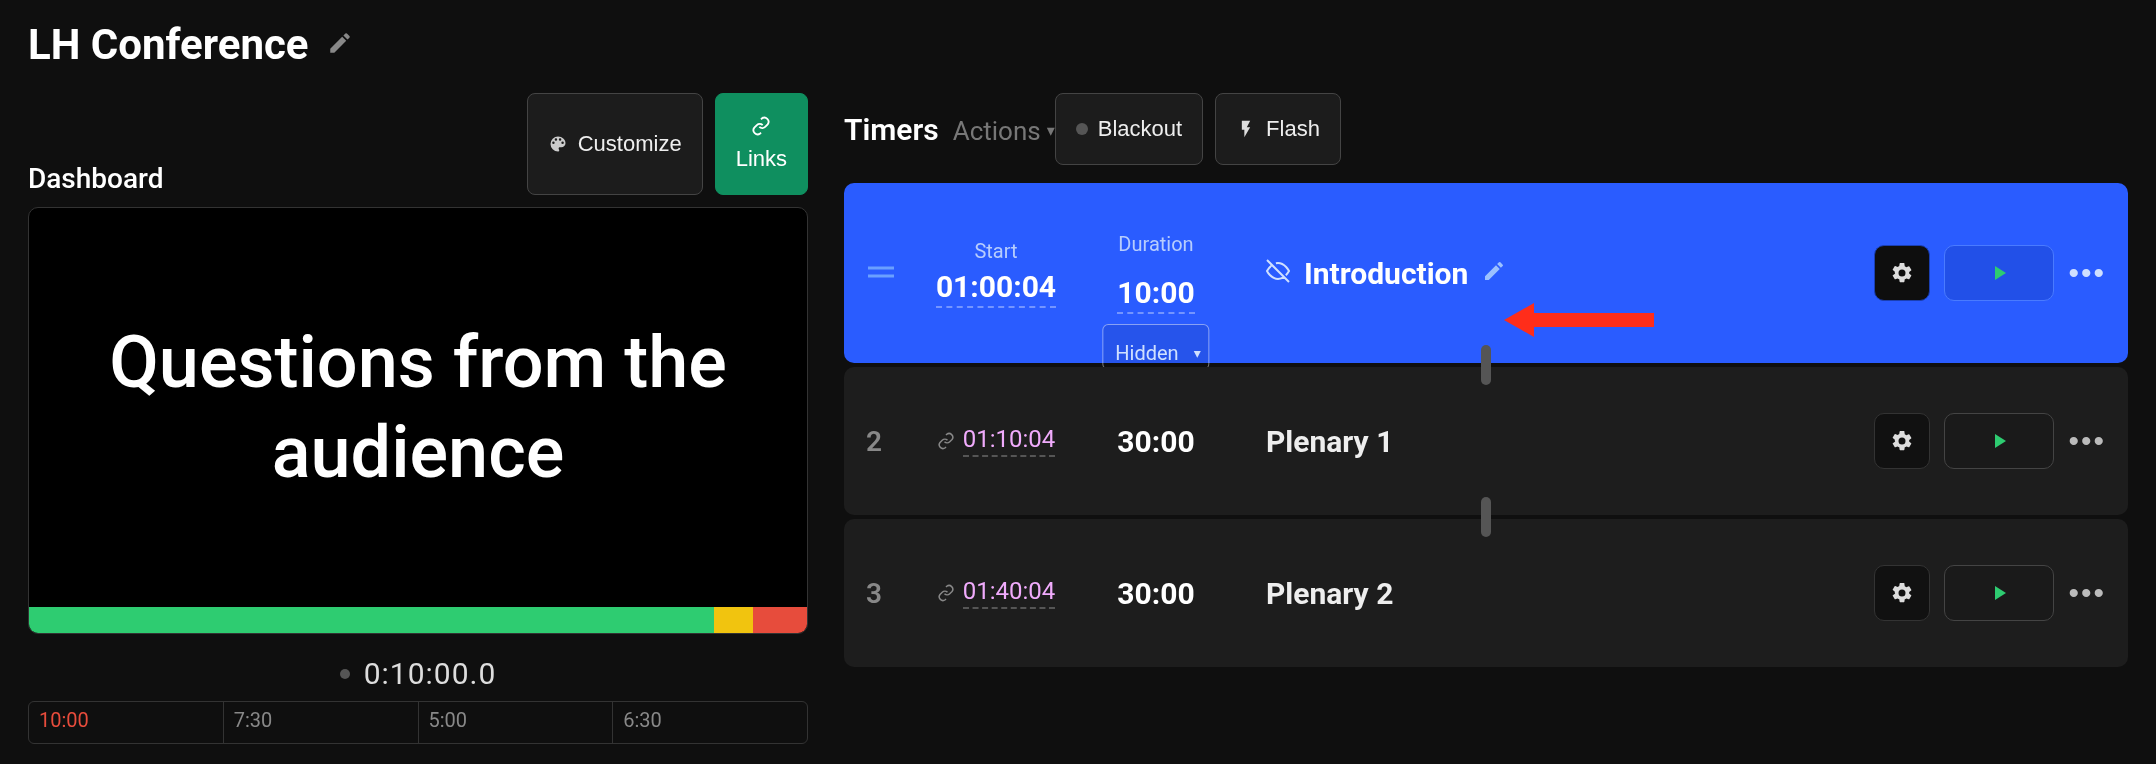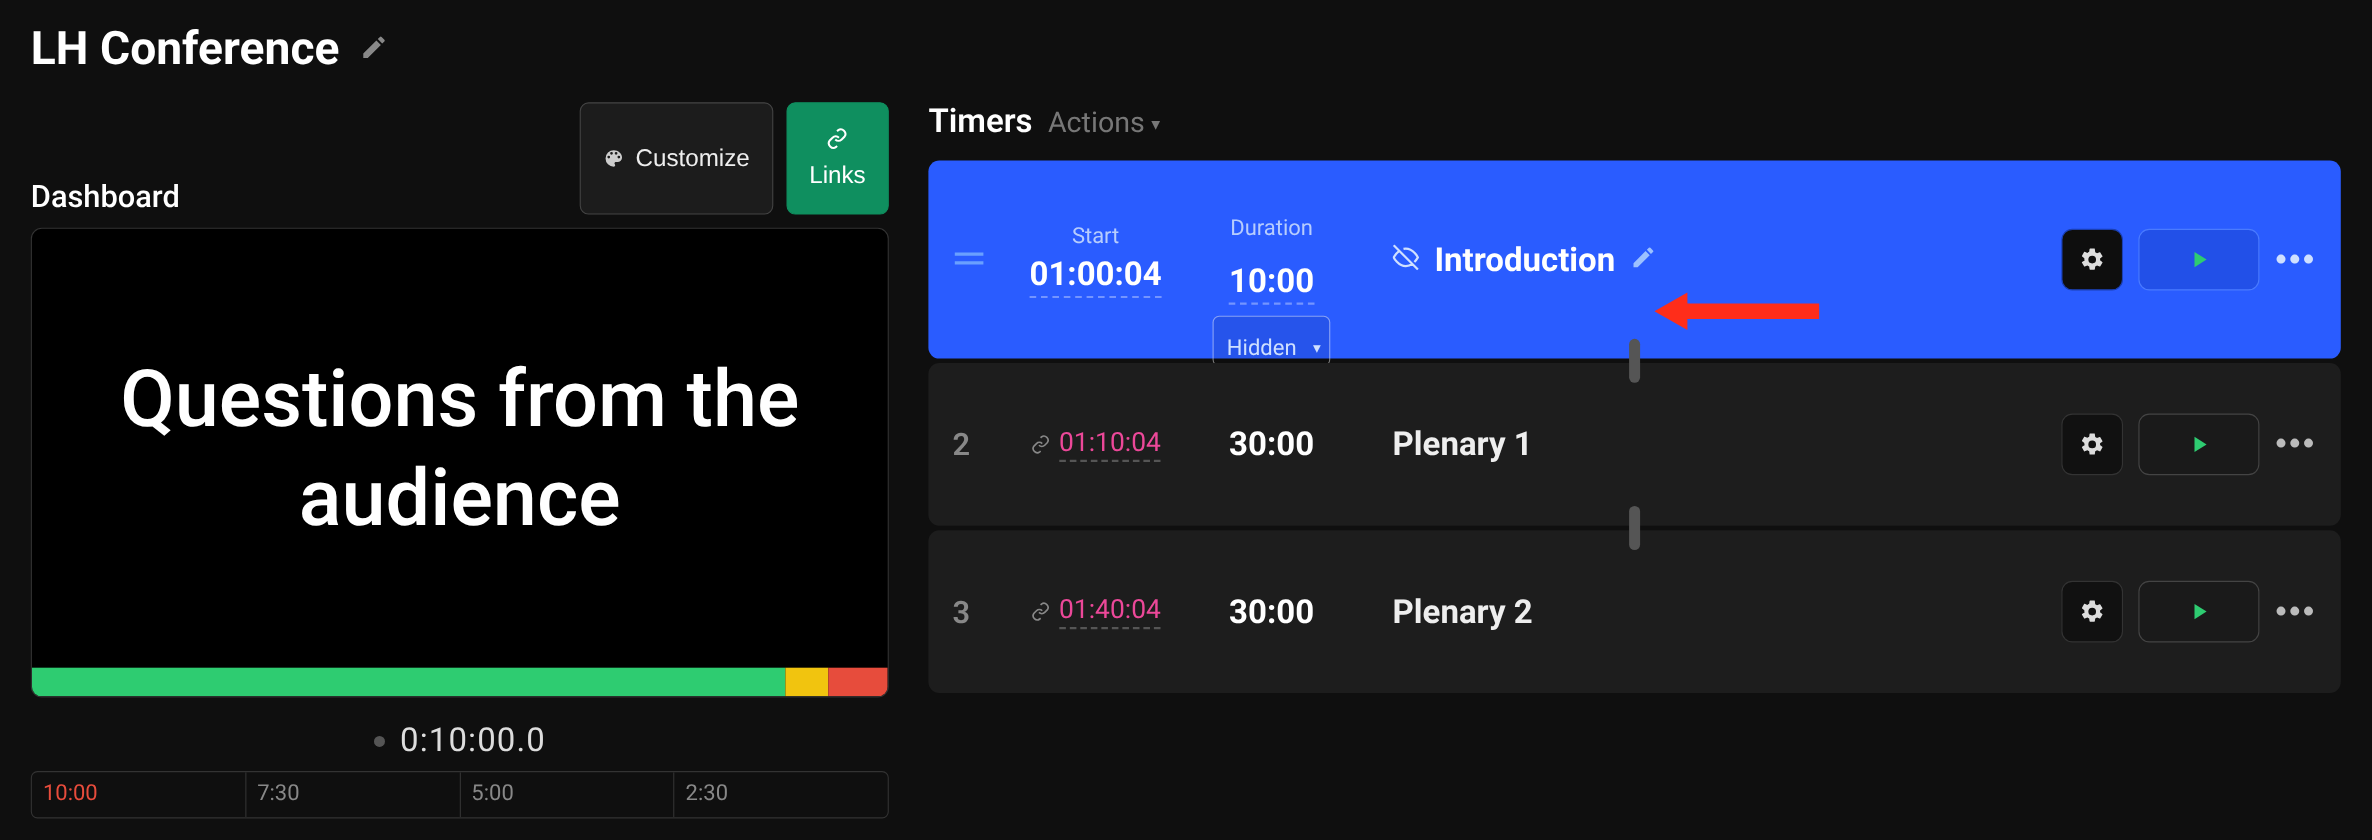--- a/index.html
+++ b/index.html
@@ -96,21 +96,21 @@
     white-space:nowrap;
   }
   .hidden-pill .dd-caret { position:absolute; right:8px; font-size:14px; color:#cfe0ff; }
 
   .row-title { flex:1; display:flex; align-items:center; gap:14px; margin-left: 30px; }
   .row-title .eye svg, .row-title .pencil svg { width:24px; height:24px; }
   .row-title .name { font-size:30px; font-weight:700; }
   .row-title .pencil svg { fill:#9cc1ff; }
   .row-title.inactive .name { color:#eee; }
 
-  .linked { display:flex; align-items:center; gap:8px; font-size:24px; color:#ec4899; }
+  .linked { display:flex; align-items:center; gap:8px; font-size:24px; color:#f0abfc; }
   .linked svg { width:18px; height:18px; stroke:#888; }
 
   .row-actions { display:flex; align-items:center; gap:14px; }
   .icon-btn {
     width:56px; height:56px; border-radius:10px; background:#111;
     border:1px solid #333; display:flex; align-items:center; justify-content:center;
     cursor:pointer;
   }
   .icon-btn svg { width:24px; height:24px; }
   .play-btn {
@@ -177,33 +177,45 @@
 
       <div class="timecode-row">
         <span class="dot"></span>
         <span class="timecode">0:10:00.0</span>
       </div>
 
       <div class="ruler">
         <div class="ruler-cell">10:00</div>
         <div class="ruler-cell">7:30</div>
         <div class="ruler-cell">5:00</div>
-        <div class="ruler-cell">2:30</div>
+        <div class="ruler-cell">6:30</div>
       </div>
     </div>
 
     <div class="right">
       <div class="right-header">
         <div class="right-header-left">
           <h2>Timers</h2>
           <span class="actions-dd">
             <span>Actions</span>
             <span class="caret">▾</span>
           </span>
         </div>
+        <div class="right-header-buttons">
+          <button class="btn">
+            <span class="status-dot"></span>
+            <span>Blackout</span>
+          </button>
+          <button class="btn">
+            <svg viewBox="0 0 24 24" fill="#ddd">
+                <path d="M7 2v11h3v9l7-12h-4l4-8z"></path>
+              </svg>
+            <span>Flash</span>
+          </button>
+        </div>
       </div>
 
       <div class="timer-list">
 
         <div class="timer-row active">
           <div class="row-index drag-handle">
             <svg viewBox="0 0 30 20" fill="none" stroke-width="3">
                 <line x1="2" y1="6" x2="28" y2="6"></line>
                 <line x1="2" y1="14" x2="28" y2="14"></line>
               </svg>

